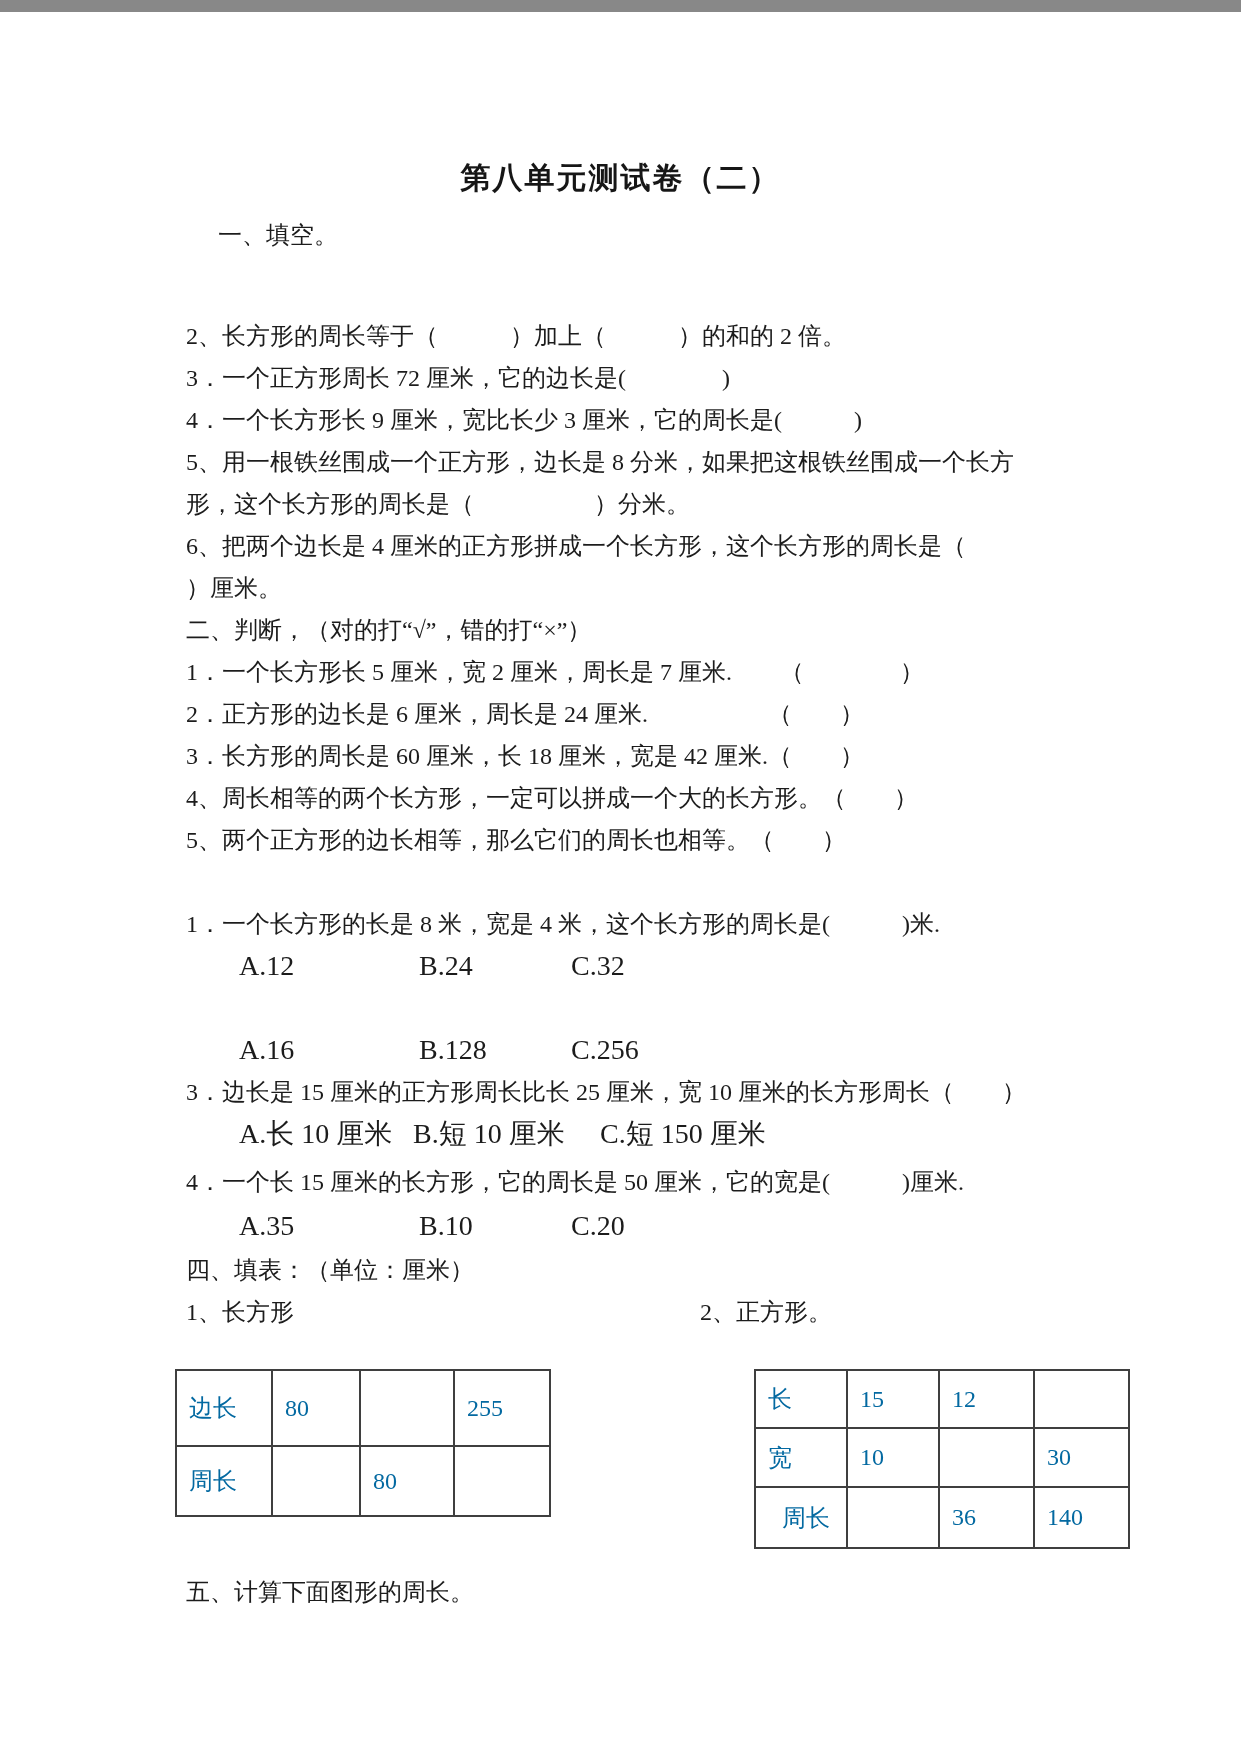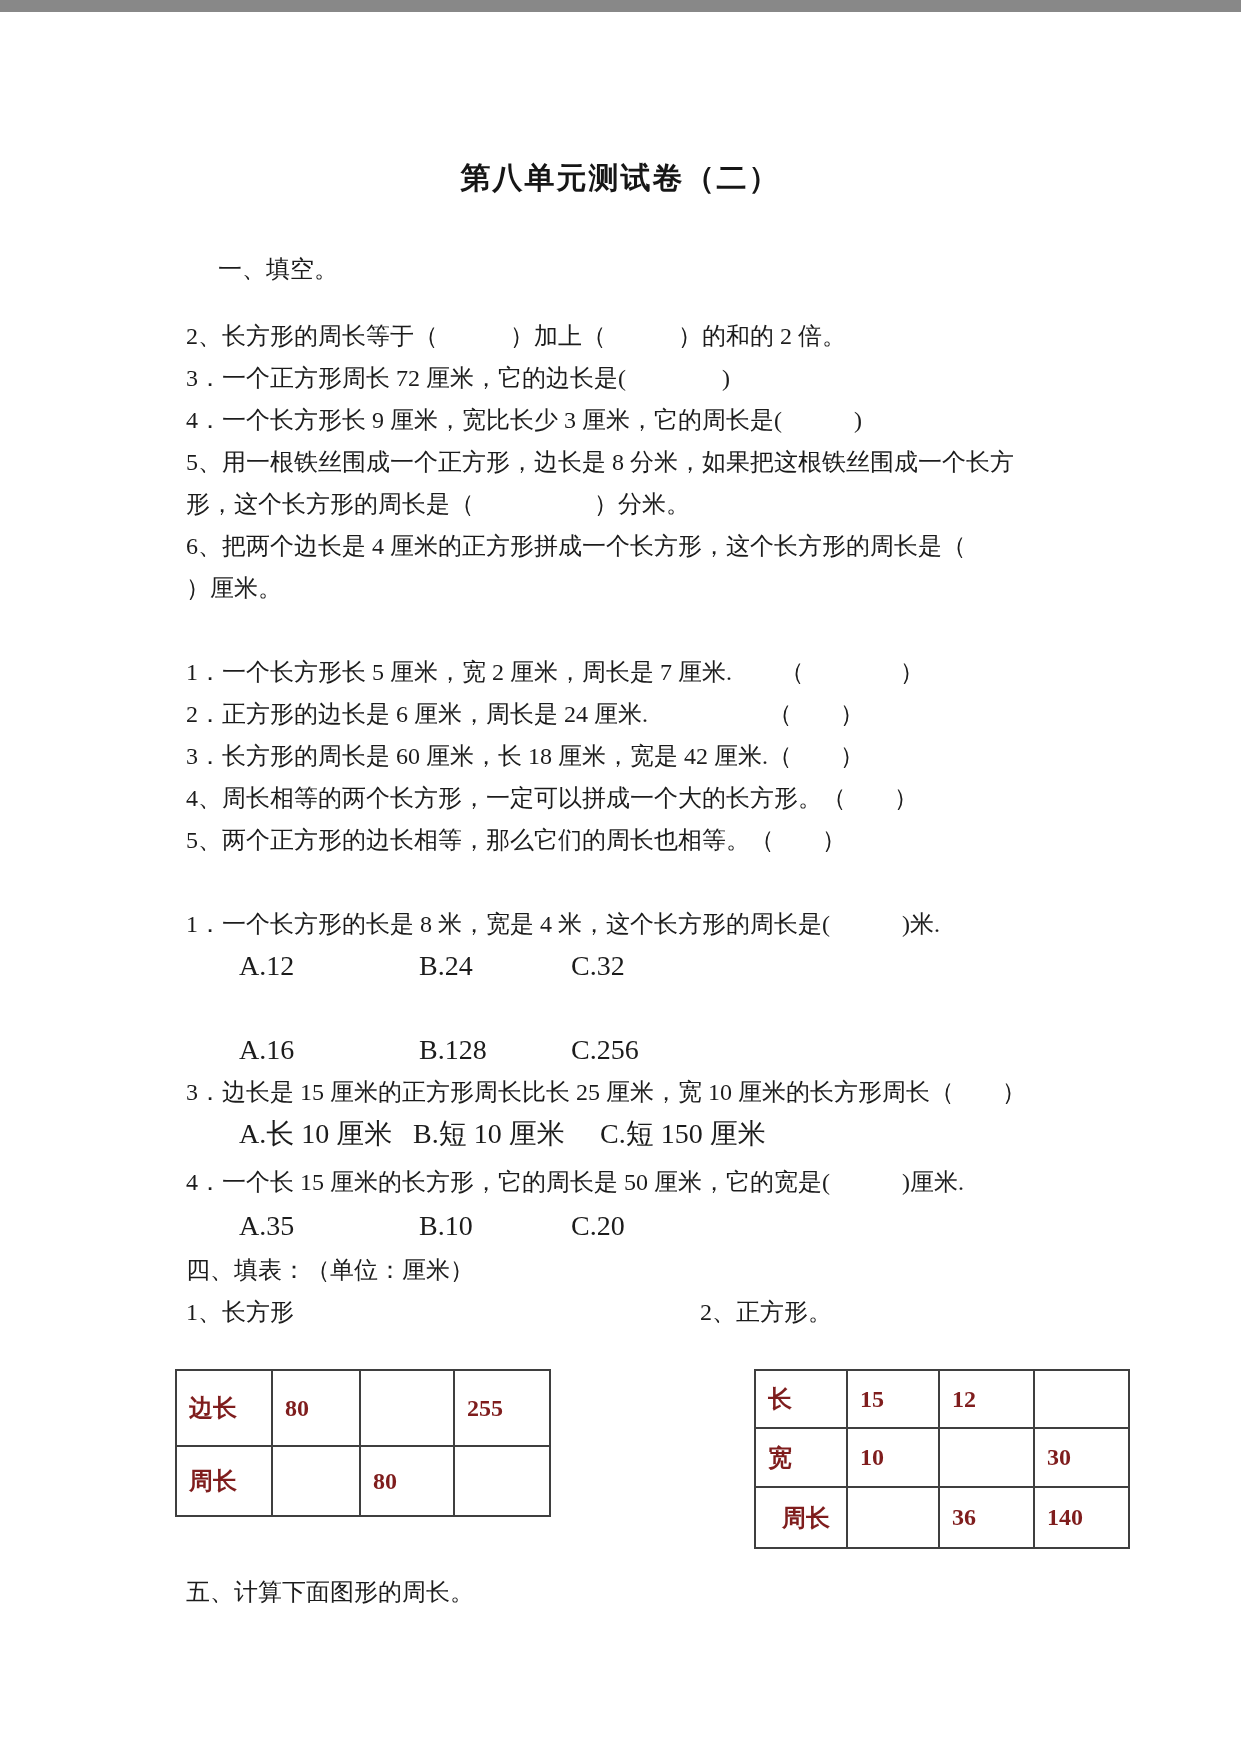--- a/index.html
+++ b/index.html
@@ -24,48 +24,48 @@
     font-size:24px; line-height:30px;
     white-space:pre; color:#1c1c1c;
   }
   .sec-head { font-size:24px; }
   .opt { position:absolute; font-size:28px; line-height:30px; white-space:pre;font-family:Liberation Serif, serif; }
   table.sheet {
     position:absolute;
     border-collapse:collapse;
     table-layout:fixed;
     font-size:24px;
-    color:#7f1d1d;
-    font-weight:bold;
+    color:#0369a1;
   }
   table.sheet td {
     border:2px solid #3f3f3f;
     padding:0 0 0 12px;
     vertical-align:middle;
     text-align:left;
     white-space:pre;
   }
   table.sheet td.indent { padding-left:26px; }
 </style>
 </head>
 <body>
 
 <div class="page">
 
   <div class="doc-title">第八单元测试卷（二）</div>
 
-  <div class="line sec-head" style="left:218px; top:242px">一、填空。</div>
+  <div class="line sec-head" style="left:218px; top:208px">一、填空。</div>
   <div class="line" style="top:309px">2、长方形的周长等于（　　　）加上（　　　）的和的 2 倍。</div>
   <div class="line" style="top:351px">3．一个正方形周长 72 厘米，它的边长是(　　　　)</div>
   <div class="line" style="top:393px">4．一个长方形长 9 厘米，宽比长少 3 厘米，它的周长是(　　　)</div>
   <div class="line" style="top:435px">5、用一根铁丝围成一个正方形，边长是 8 分米，如果把这根铁丝围成一个长方</div>
   <div class="line" style="top:477px">形，这个长方形的周长是（　　　　　）分米。</div>
   <div class="line" style="top:519px">6、把两个边长是 4 厘米的正方形拼成一个长方形，这个长方形的周长是（</div>
   <div class="line" style="top:561px">）厘米。</div>
 
+  <div class="line sec-head" style="top:603px">二、判断，（对的打“√”，错的打“×”）</div>
   <div class="line" style="top:645px">1．一个长方形长 5 厘米，宽 2 厘米，周长是 7 厘米.　　（　　　　）</div>
   <div class="line" style="top:687px">2．正方形的边长是 6 厘米，周长是 24 厘米.　　　　　（　　）</div>
   <div class="line" style="top:729px">3．长方形的周长是 60 厘米，长 18 厘米，宽是 42 厘米.（　　）</div>
   <div class="line" style="top:771px">4、周长相等的两个长方形，一定可以拼成一个大的长方形。（　　）</div>
   <div class="line" style="top:813px">5、两个正方形的边长相等，那么它们的周长也相等。（　　）</div>
 
 
   <div class="line" style="top:897px">1．一个长方形的长是 8 米，宽是 4 米，这个长方形的周长是(　　　)米.</div>
   <div class="opt" style="left:239px; top:939px">A.12</div>
   <div class="opt" style="left:419px; top:939px">B.24</div>

